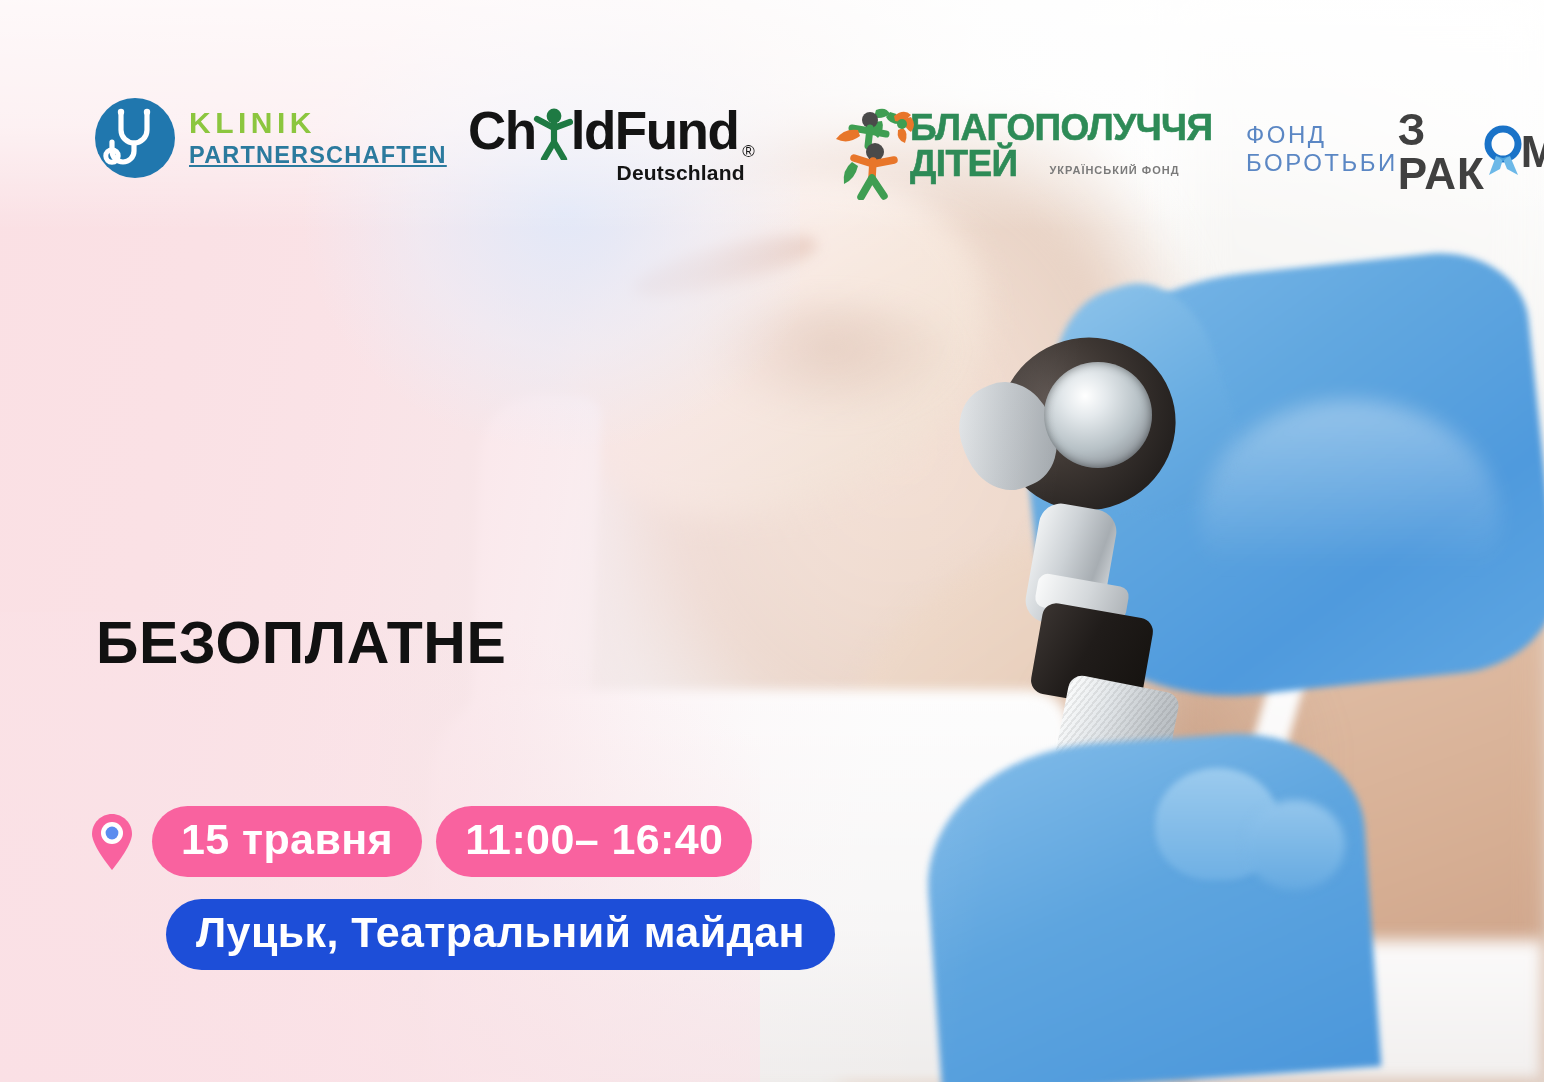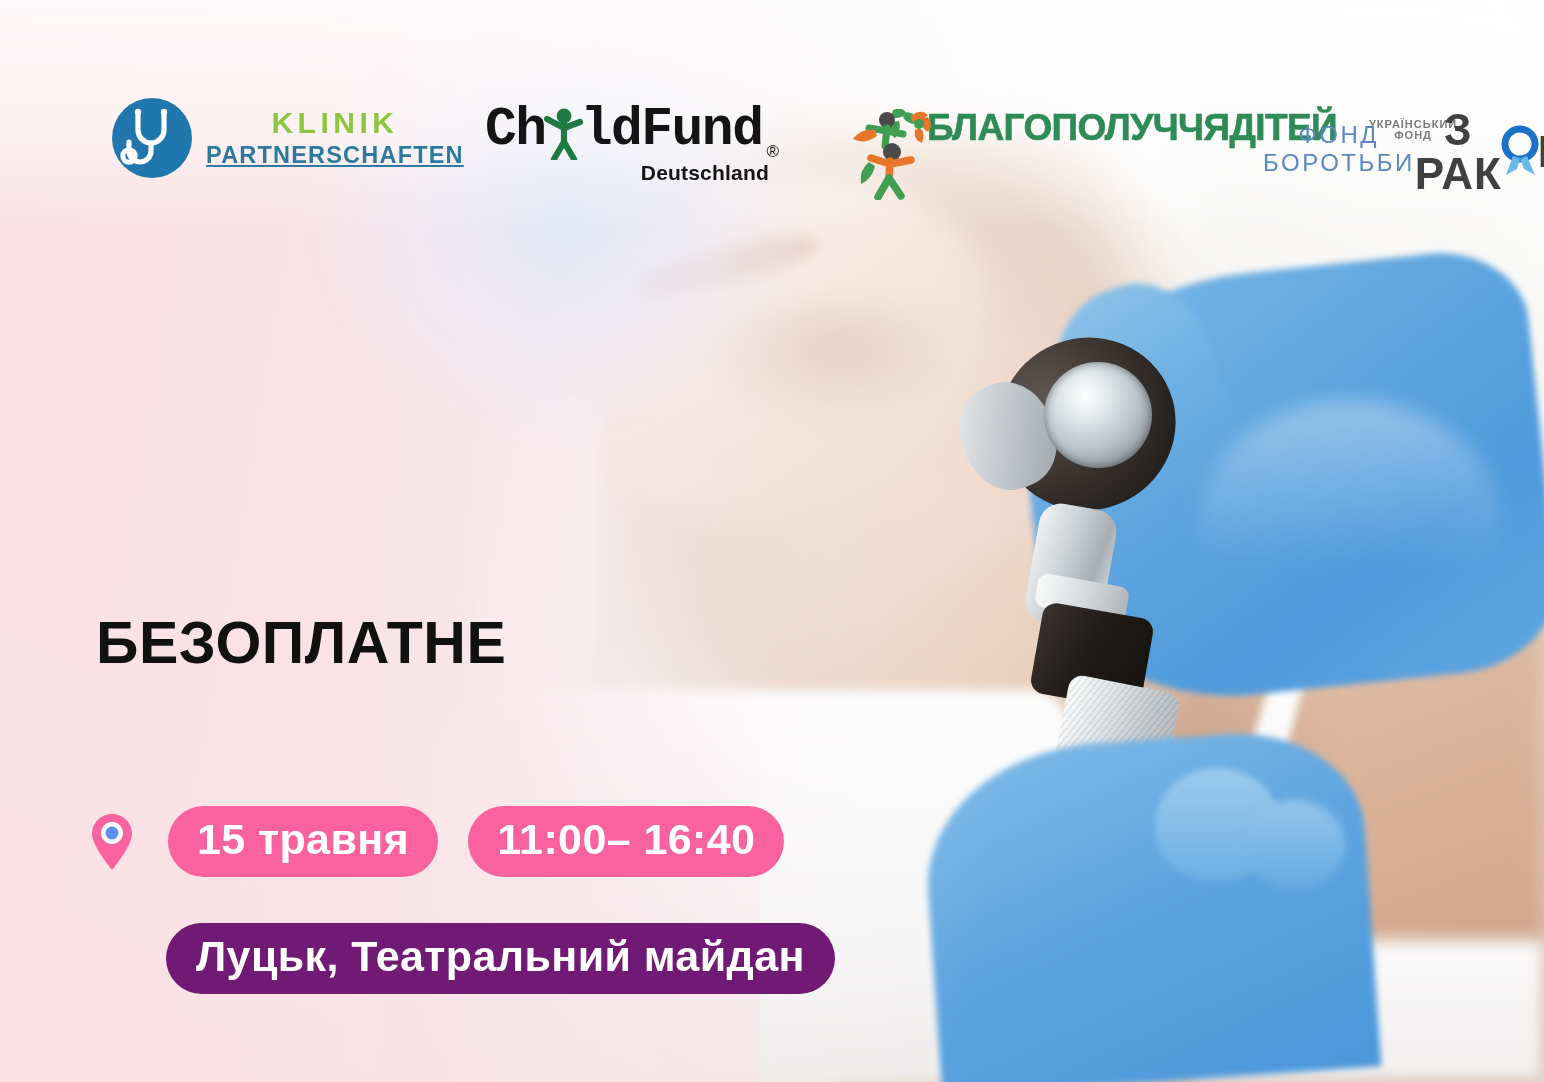--- a/index.html
+++ b/index.html
@@ -224,22 +224,22 @@
     background:linear-gradient(180deg, rgba(255,255,255,.80) 0%, rgba(255,255,255,.55) 55%, rgba(255,255,255,0) 100%);
   }
   
   .wash-bl{
     position:absolute; left:0; bottom:0; width:760px; height:470px;
     background:linear-gradient(25deg, rgba(250,224,229,.95) 0%, rgba(250,226,231,.6) 45%, rgba(255,255,255,0) 85%);
   }
 
   
   .logo-bar{
-    position:absolute; left:17px; top:96px; width:1276px; height:112px;
-    display:flex; align-items:center;text-align:center;
+    position:absolute; left:0; top:96px; width:1276px; height:112px;
+    display:flex; align-items:center;
   }
   .logo{ display:flex; align-items:center; }
 
   
   .logo-klinik{ position:absolute; left:95px; top:2px; gap:14px; }
   .kp-mark{
     width:80px; height:80px; border-radius:50%;
     background:#2077ae; position:relative; flex:none;
   }
   .kp-mark svg{ position:absolute; inset:0; }
@@ -249,36 +249,36 @@
     color:#8cc63f;
   }
   .kp-bot{
     font-size:23.5px; font-weight:bold; letter-spacing:1.2px;
     color:#2b7a9e; margin-top:6px;text-decoration:underline;
   }
 
   
   .logo-cf{ position:absolute; left:468px; top:8px; flex-direction:column; align-items:flex-start; }
   .cf-row{ display:flex; align-items:baseline; line-height:1; }
-  .cf-word{ font-size:53px; font-weight:bold; color:#141414; letter-spacing:-1.5px;font-family:Liberation Mono, monospace; }
+  .cf-word{ font-size:53px; font-weight:bold; color:#141414; letter-spacing:-1.5px; }
   .cf-fig{
     width:40px; height:56px; position:relative; flex:none;
     margin:0 -2px 0 -3px; align-self:flex-end;
   }
   .cf-fig svg{ position:absolute; left:0; bottom:0; }
   .cf-reg{ font-size:17px; color:#141414; margin-left:4px; align-self:flex-end; }
   .cf-sub{
     align-self:flex-end; font-size:21px; font-weight:bold; color:#141414;
     margin-top:1px; margin-right:10px; letter-spacing:.2px;
   }
 
   
   .logo-bd{ position:absolute; left:828px; top:0; align-items:flex-start; }
   .bd-mark{ width:88px; height:100px; position:relative; flex:none; margin-top:4px; }
-  .bd-words{ display:flex; flex-direction:row; line-height:.96; margin-left:-6px; margin-top:14px; }
+  .bd-words{ display:flex; flex-direction:column; line-height:.96; margin-left:-6px; margin-top:14px; }
   .bd-l1{ font-size:37px; font-weight:bold; color:#2e8b57; letter-spacing:-.6px;
           -webkit-text-stroke:.6px #2e8b57; }
   .bd-l2row{ display:flex; align-items:flex-end;gap:18px; }
   .bd-l2{ font-size:37px; font-weight:bold; color:#2e8b57; letter-spacing:-.6px;
           -webkit-text-stroke:.6px #2e8b57; }
   .bd-sub{ font-size:11px; font-weight:bold; color:#7a7a7a; letter-spacing:1px;
            margin-left:14px; margin-bottom:5px; }
 
   
   .logo-fr{ position:absolute; left:1246px; top:6px; flex-direction:row; align-items:center; }
@@ -300,42 +300,41 @@
   .hl-1{
     font-size:59px; font-weight:bold; letter-spacing:.5px; line-height:1.06;
   }
   .hl-2{
     font-size:55px; font-weight:bold; letter-spacing:.2px; line-height:1.08;
     margin-top:14px;
   }
 
   
   .badge-row{
-    position:absolute; display:flex; align-items:center; gap:30px;
+    position:absolute; display:flex; align-items:center; gap:14px;
   }
   .row-datetime{ left:90px; top:806px; }
   .row-place{ left:166px; top:899px; }
 
   .pin{ width:44px; height:60px; position:relative; flex:none; margin-right:4px; }
 
   .badge{
     display:inline-flex; align-items:center; justify-content:center;
     border-radius:999px; color:#ffffff; font-weight:bold;
     white-space:nowrap;
   }
   .badge-pink{
     background:#f9629f;
     font-size:43px; letter-spacing:.4px;
     padding:9px 29px 13px 29px;
   }
   .badge-blue{
-    background:#701a75;
+    background:#1d4ed8;
     font-size:43px; letter-spacing:.4px;
     padding:9px 30px 13px 30px;
-    margin-top:24px;
   }
 </style>
 </head>
 <body>
 
 <div class="banner">
 
   <div class="photo">
     <div class="ph-backdrop"></div>
     <div class="ph-backdrop2"></div>

